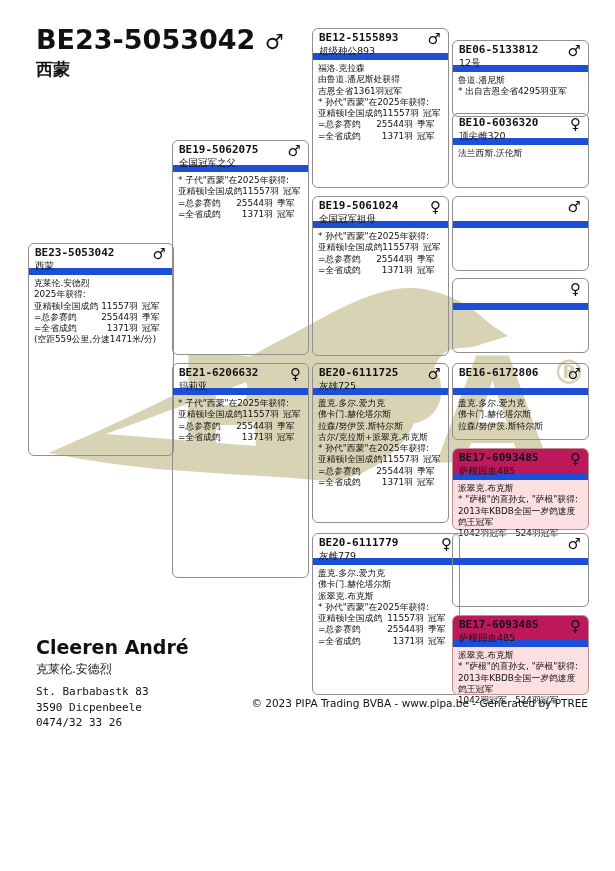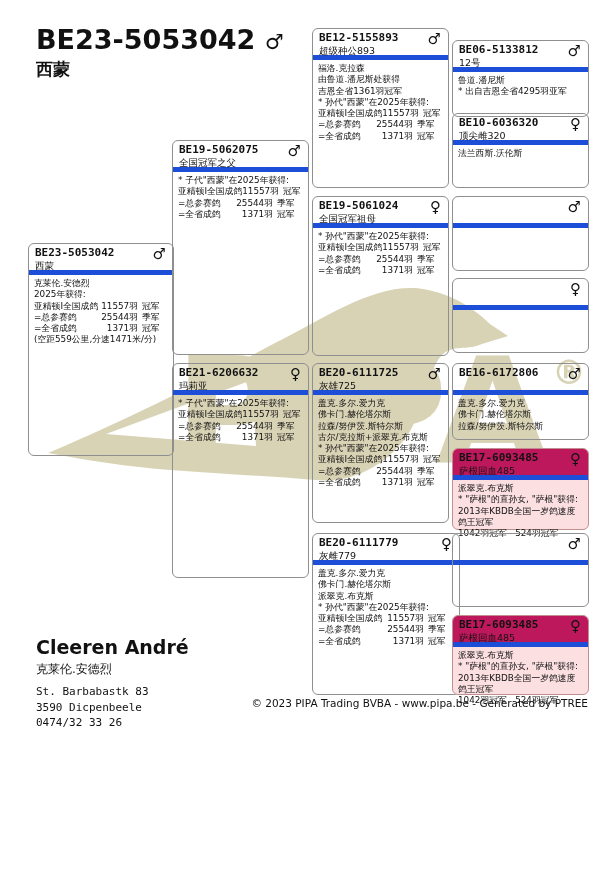--- a/index.html
+++ b/index.html
@@ -15,21 +15,21 @@
 
   
   .title { position:absolute; left:36px; top:24px; font-size:27px; font-weight:bold; z-index:1; }
   .title .sexbig { font-size:21px; }
   .subtitle { position:absolute; left:36px; top:58px; font-size:17px; font-weight:bold; z-index:1; }
 
   
   .box { position:absolute; box-sizing:border-box; border:1px solid #8f8f8f; border-radius:6px;
          background:transparent; z-index:1; }
   .box-head { position:relative; box-sizing:border-box; height:31px; padding:2px 6px 0 6px;
-              border-bottom:5px solid #1d4ed8; }
+              border-bottom:7px solid #1d4ed8; }
   .code { font-family:"DejaVu Sans Mono", monospace; font-weight:bold; font-size:11px; line-height:14px; }
   .name { font-size:9.5px; line-height:12px; }
   .sex { position:absolute; right:7px; top:3px; font-size:15px; font-weight:bold; line-height:15px; }
   .box-body { padding:3px 5px 2px 5px; font-size:8.8px; line-height:11.3px; }
   .line { white-space:pre-wrap; }
   .line.ach { display:flex; white-space:nowrap; }
   .ll { flex:0 0 auto; }
   .lc { flex:1 1 auto; text-align:right; padding-right:4px; }
   .lr { flex:0 0 26px; text-align:left; }
   .box.pink { background:#fbdfe1; border-color:#c09090; }

